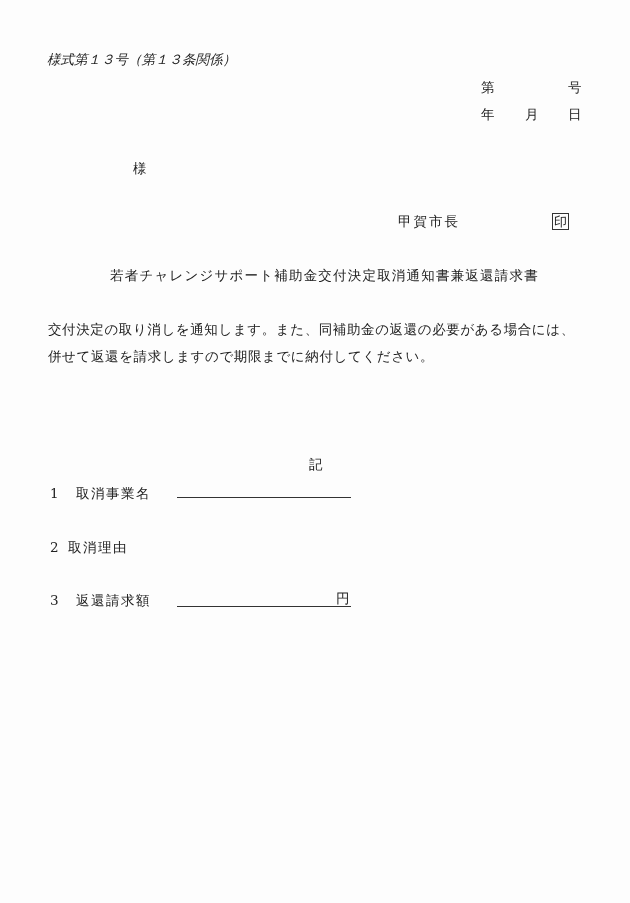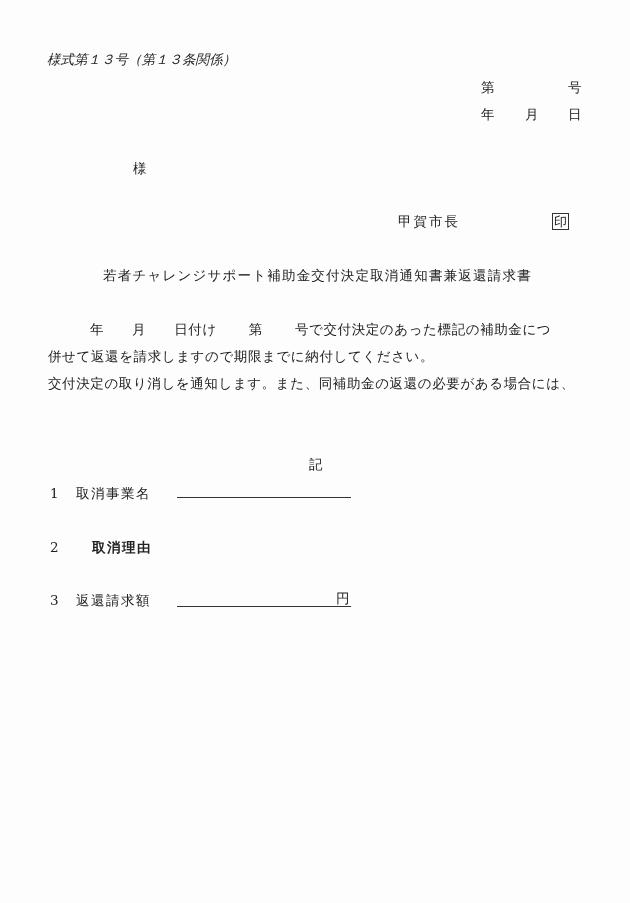--- a/index.html
+++ b/index.html
@@ -24,35 +24,32 @@
 
 <div class="abs" style="left:481px; top:108px;">年</div>
 <div class="abs" style="left:525px; top:108px;">月</div>
 <div class="abs" style="left:568px; top:108px;">日</div>
 
 <div class="abs" style="left:133px; top:162px;">様</div>
 
 <div class="abs" style="left:366px; top:215px; letter-spacing:2px;padding-left:32px;">甲賀市長</div>
 <span class="abs seal" style="left:552px; top:213px;">印</span>
 
-<div class="abs title" style="left:103px; top:269px;">若者チャレンジサポート補助金交付決定取消通知書兼返還請求書</div>
+<div class="abs title" style="left:110px; top:269px;">若者チャレンジサポート補助金交付決定取消通知書兼返還請求書</div>
 
 <div class="para" style="top:316px;">
-  <p>
-    <span style="display:inline-block; width:42px;"></span><span>年</span><span style="display:inline-block; width:28px;"></span><span>月</span><span style="display:inline-block; width:28px;"></span><span>日付け</span><span style="display:inline-block; width:32px;"></span><span>第</span><span style="display:inline-block; width:32px;"></span><span>号で交付決定のあった標記の補助金につ</span>
-  </p>
+  <p>交付決定の取り消しを通知します。また、同補助金の返還の必要がある場合には、</p>
   <p>併せて返還を請求しますので期限までに納付してください。</p>
-  <p>交付決定の取り消しを通知します。また、同補助金の返還の必要がある場合には、</p>
 </div>
 
 <div class="abs" style="left:309px; top:458px;">記</div>
 
 <div class="abs" style="left:50px; top:487px;">1</div>
 <div class="abs" style="left:76px; top:487px; letter-spacing:1.5px;text-align:center;">取消事業名</div>
 <div class="uline" style="left:177px; top:497px; width:174px;"></div>
 
 <div class="abs" style="left:50px; top:541px;">2</div>
-<div class="abs" style="left:92px; top:541px; letter-spacing:1.5px;font-weight:bold;">取消理由</div>
+<div class="abs" style="left:68px; top:541px; letter-spacing:1.5px;">取消理由</div>
 
 <div class="abs" style="left:50px; top:594px;">3</div>
 <div class="abs" style="left:76px; top:594px; letter-spacing:1.5px;text-align:center;">返還請求額</div>
 <div class="abs" style="left:336px; top:592px;">円</div>
 <div class="uline" style="left:177px; top:606px; width:174px;"></div>
 
 </body></html>

